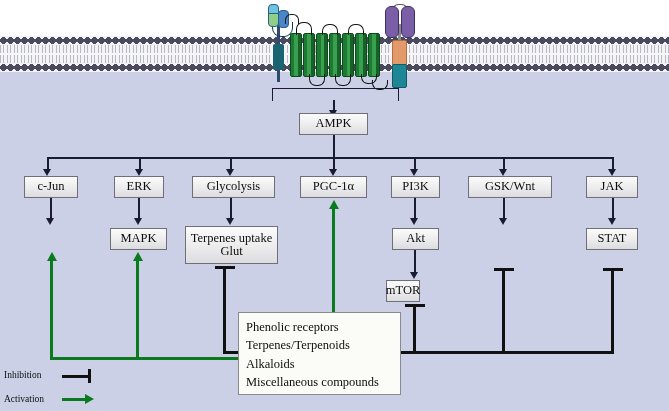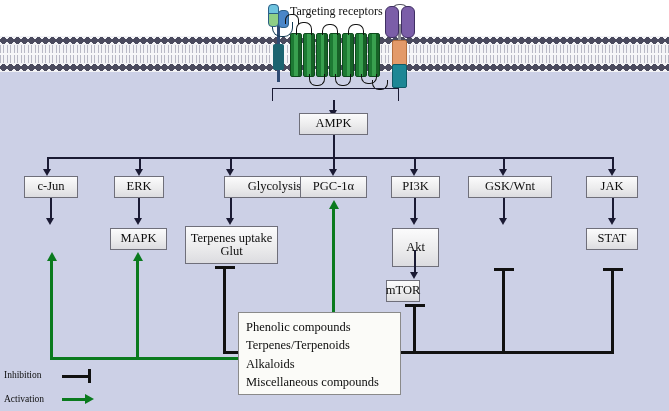--- a/index.html
+++ b/index.html
@@ -118,21 +118,20 @@
   <div class="gpcr-loop" style="left:285px;top:14px;width:12px;height:9px;border-bottom:none;border-radius:6px 6px 0 0;"></div>
   <div class="gpcr-loop" style="left:372px;top:80px;width:14px;height:9px;border-top:none;border-radius:0 0 7px 7px;"></div>
 
   <div class="rcp r3-stalk"></div>
   <div class="rcp r3-link"></div>
   <div class="rcp r3-capA"></div>
   <div class="rcp r3-capB"></div>
   <div class="rcp r3-tm"></div>
   <div class="rcp r3-tail"></div>
 
-  <div class="toplabel">Targeting receptors</div>
 
   <div class="bracket"></div>
   <div class="vline" style="left:333px;top:100px;height:12px;"></div>
   <div class="arr-d" style="left:329px;top:110px;"></div>
 
   <div class="node" style="left:299px;top:113px;width:69px;height:22px;">
     <span>AMPK</span>
   </div>
 
   <div class="vline" style="left:333px;top:135px;height:23px;"></div>
@@ -152,21 +151,21 @@
   <div class="arr-d" style="left:499px;top:169px;"></div>
   <div class="vline" style="left:612px;top:157px;height:14px;"></div>
   <div class="arr-d" style="left:608px;top:169px;"></div>
 
   <div class="node" style="left:24px;top:176px;width:54px;height:22px;">
     <span>c-Jun</span>
     </div>
   <div class="node" style="left:114px;top:176px;width:50px;height:22px;">
     <span>ERK</span>
     </div>
-  <div class="node" style="left:192px;top:176px;width:101px;height:22px;margin-left:32px;">
+  <div class="node" style="left:192px;top:176px;width:83px;height:22px;">
     <span>Glycolysis</span>
     </div>
   <div class="node" style="left:300px;top:176px;width:67px;height:22px;">
     <span>PGC-1α</span>
     </div>
   <div class="node" style="left:391px;top:176px;width:49px;height:22px;">
     <span>PI3K</span>
     </div>
   <div class="node" style="left:468px;top:176px;width:84px;height:22px;">
     <span>GSK/Wnt</span>
@@ -188,21 +187,21 @@
   <div class="vline" style="left:612px;top:198px;height:22px;"></div>
   <div class="arr-d" style="left:608px;top:218px;"></div>
 
   <div class="node" style="left:110px;top:228px;width:57px;height:22px;justify-content:center;">
     <span>MAPK</span>
     </div>
   <div class="node" style="left:185px;top:226px;width:93px;height:38px;flex-direction:column;">
     <span>Terpenes uptake</span>
     <span>Glut</span>
     </div>
-  <div class="node" style="left:392px;top:228px;width:47px;height:39px;">
+  <div class="node" style="left:392px;top:228px;width:47px;height:22px;">
     <span>Akt</span>
     </div>
   <div class="node" style="left:586px;top:228px;width:52px;height:22px;">
     <span>STAT</span>
     </div>
 
   <div class="vline" style="left:414px;top:250px;height:24px;"></div>
   <div class="arr-d" style="left:410px;top:272px;"></div>
   <div class="node" style="left:386px;top:280px;width:34px;height:22px;">
     <span>mTOR</span>
@@ -227,21 +226,21 @@
   <div class="arr-u-g" style="left:47px;top:252px;"></div>
   <div class="vline-g" style="left:50px;top:260px;height:99px;"></div>
   <div class="arr-u-g" style="left:133px;top:252px;"></div>
   <div class="vline-g" style="left:136px;top:260px;height:99px;"></div>
   <div class="hline-g" style="left:50px;top:357px;width:190px;"></div>
 
   <div class="arr-u-g" style="left:329px;top:200px;"></div>
   <div class="vline-g" style="left:332px;top:208px;height:108px;"></div>
 
   <div class="compounds">
-    <div>Phenolic compounds</div>
+    <div>Phenolic receptors</div>
     <div>Terpenes/Terpenoids</div>
     <div>Alkaloids</div>
     <div>Miscellaneous compounds</div>
   </div>
 
   <div class="legend" style="left:4px;top:370px;">Inhibition</div>
   <div class="hline-k" style="left:62px;top:375px;width:28px;"></div>
   <div class="tbar" style="left:88px;top:369px;width:3px;height:14px;"></div>
 
   <div class="legend" style="left:4px;top:394px;">Activation</div>

